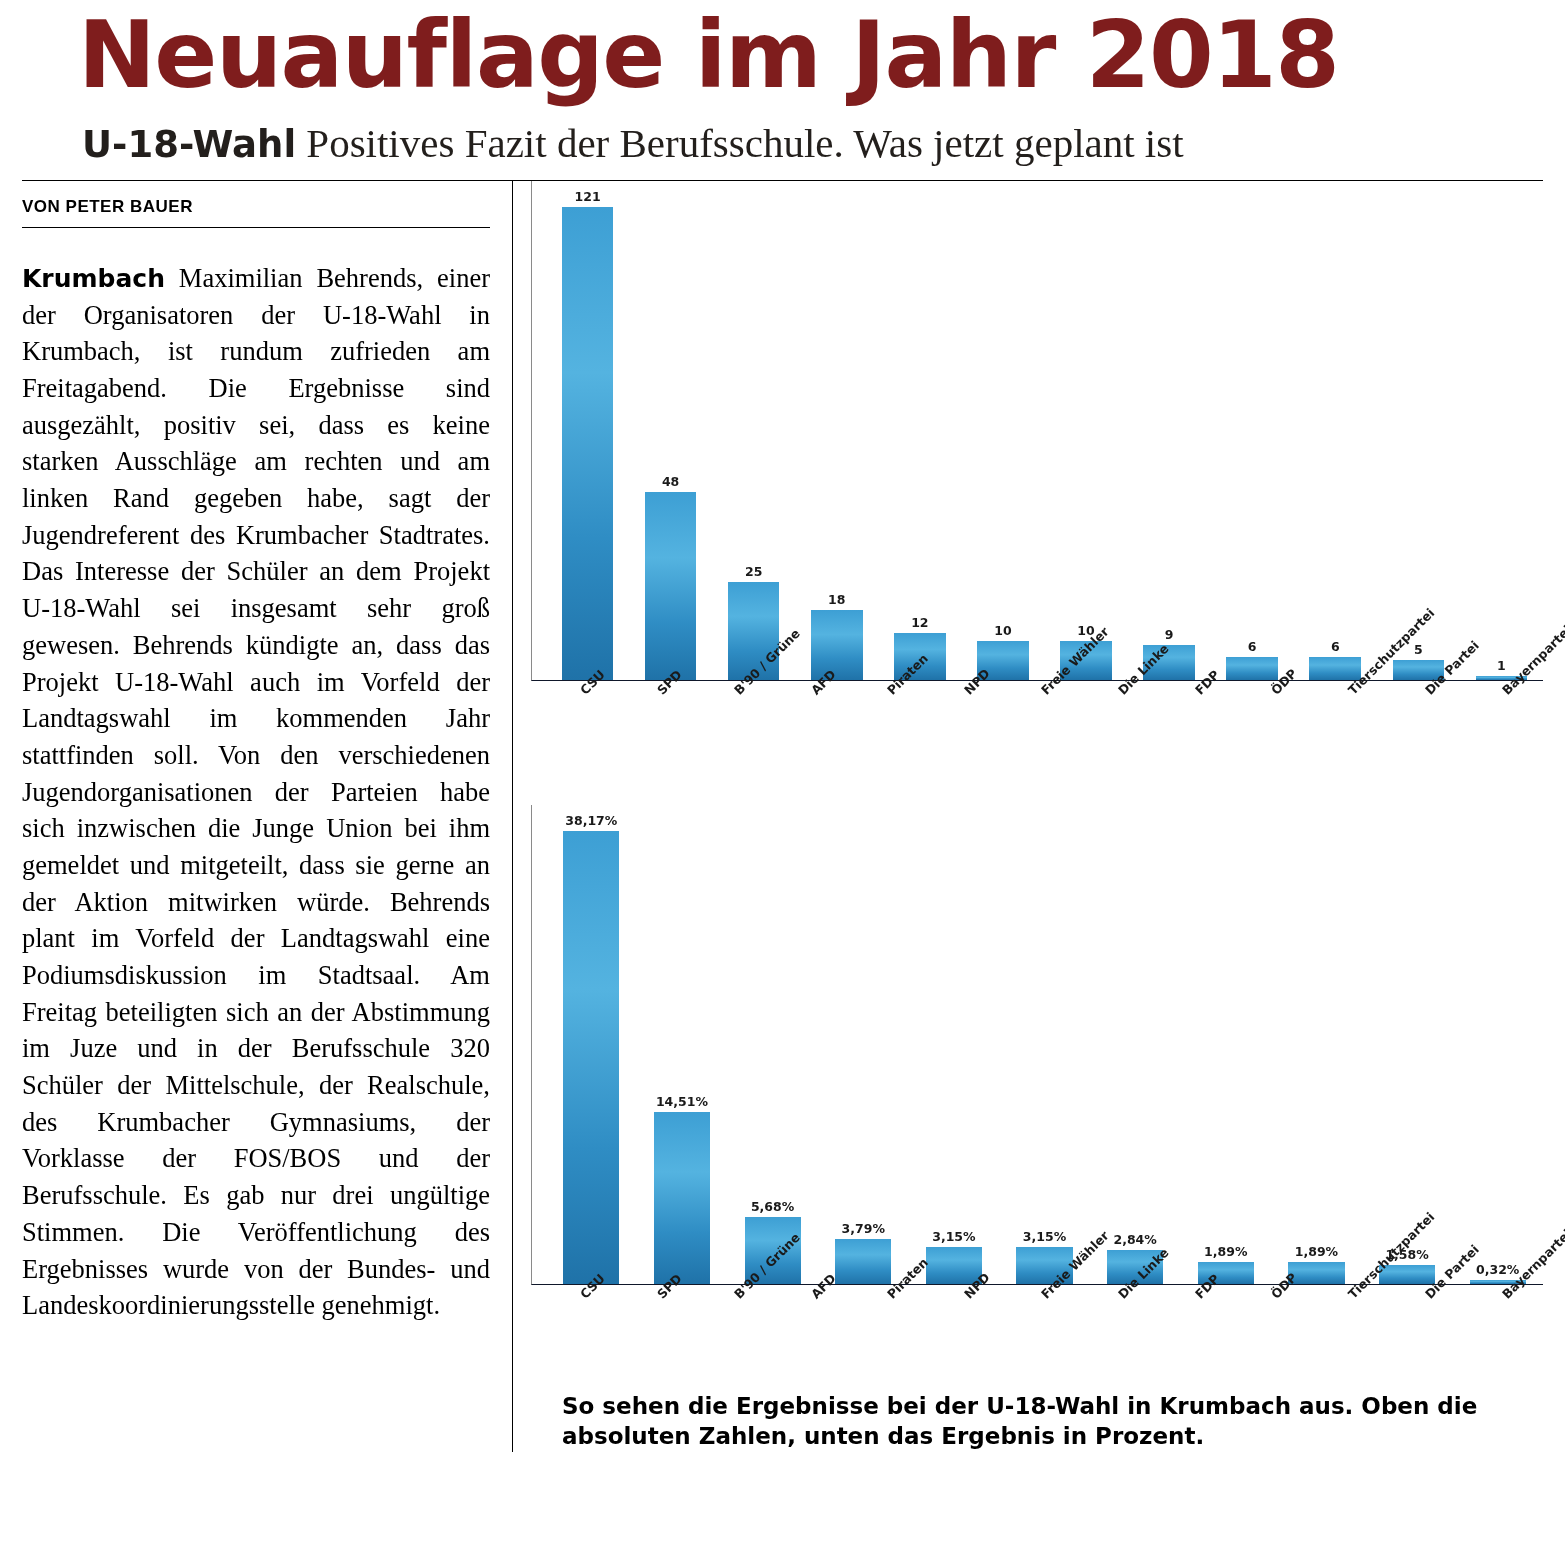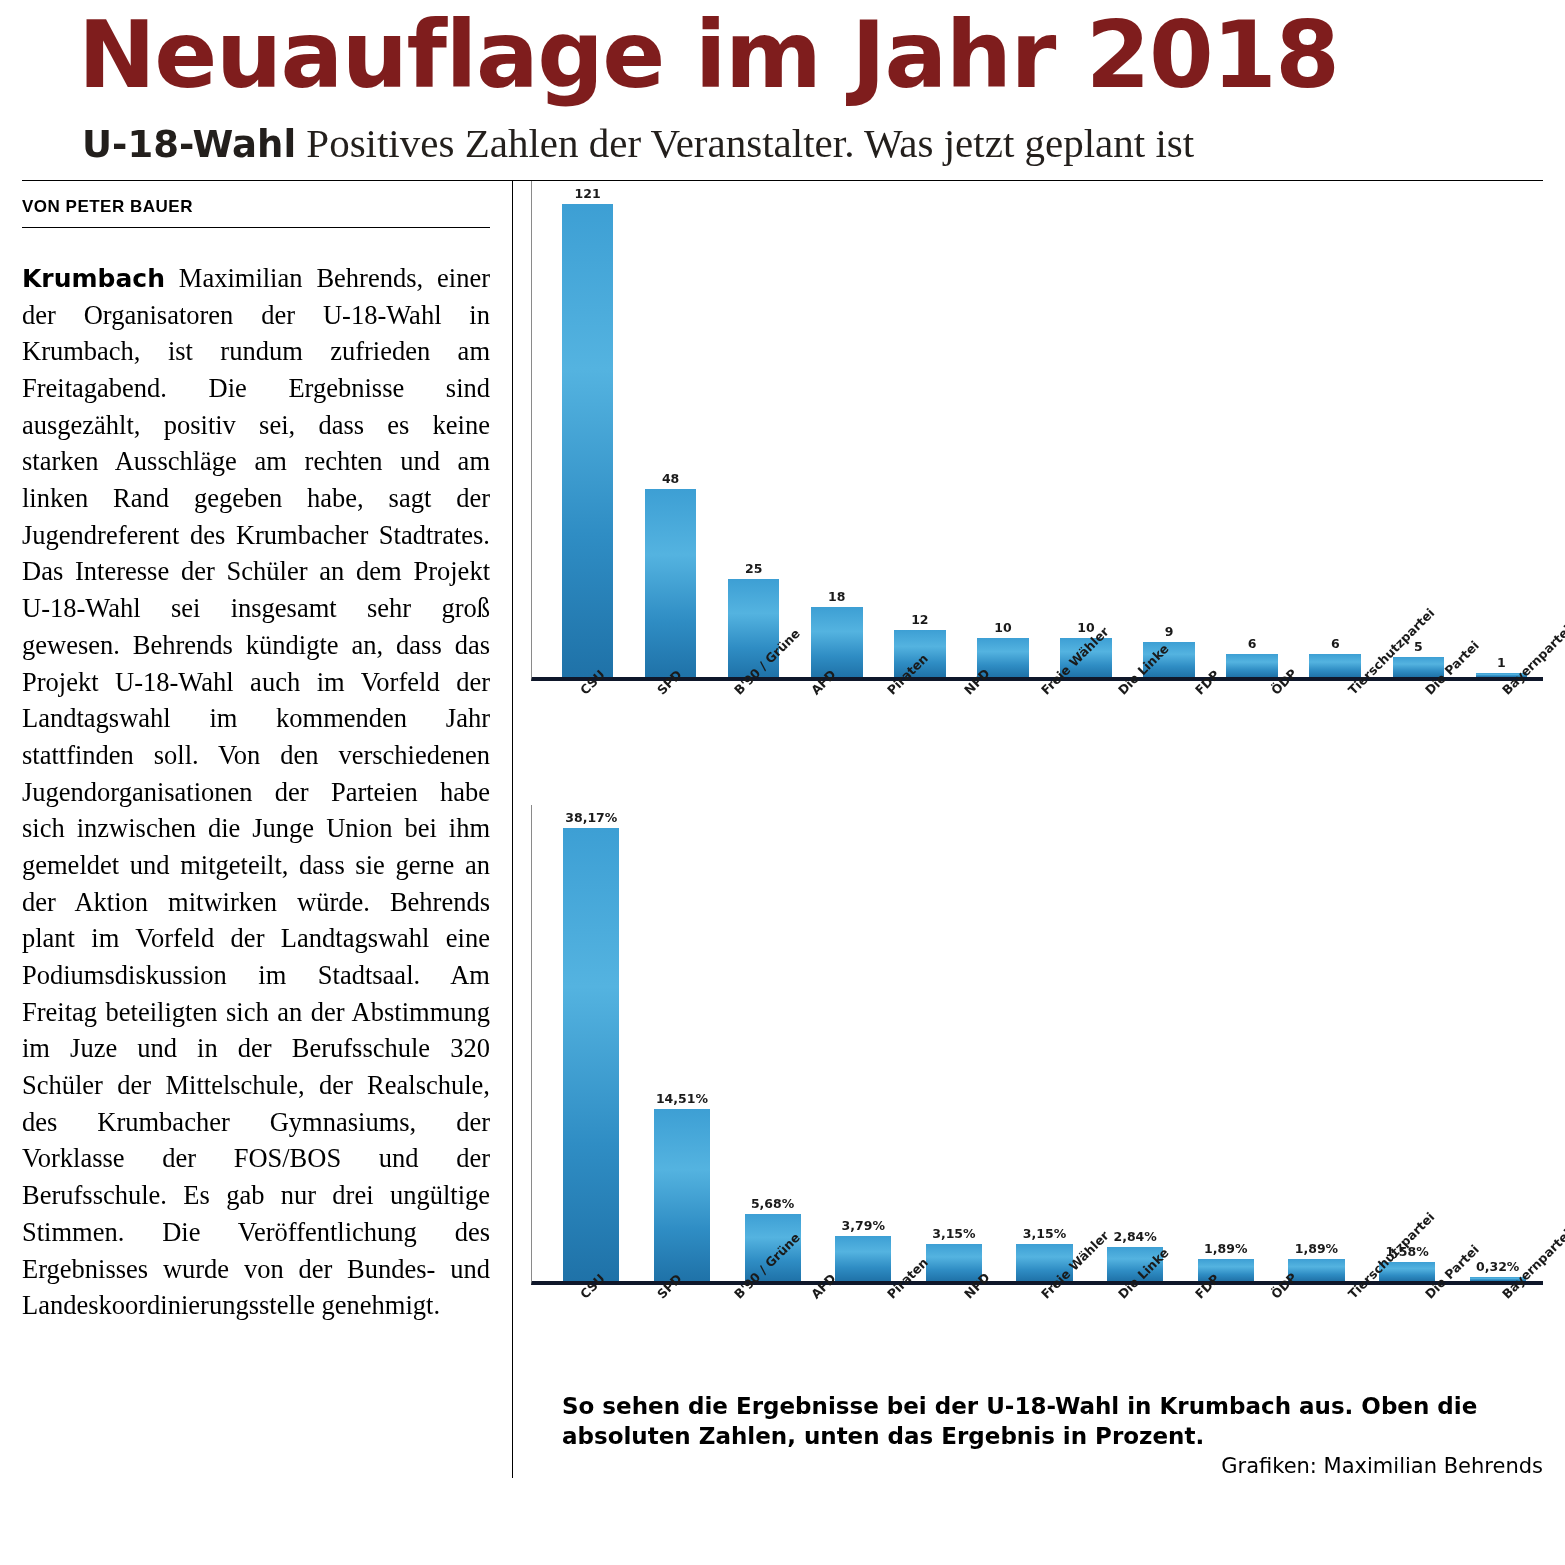--- a/index.html
+++ b/index.html
@@ -97,21 +97,21 @@
   }
 
   
   .chart-block {
     position: relative;
     width: 100%;
   }
   .chart-area {
     position: relative;
     border-left: 1px solid #8a8a8a;
-    border-bottom: 4px solid #0f172a;
+    border-bottom: 1px solid #0f172a;
     box-sizing: border-box;
   }
   .bars {
     position: absolute;
     left: 0;
     right: 0;
     bottom: 0;
     top: 0;
     display: flex;
     align-items: flex-end;
@@ -183,21 +183,21 @@
 </style>
 </head>
 <body>
 
 <div class="page">
 
   <h1 class="headline">Neuauflage im Jahr 2018</h1>
 
   <div class="subhead">
     <span class="lead">U-18-Wahl</span>
-    <span>Positives Zahlen der Veranstalter. Was jetzt geplant ist</span>
+    <span>Positives Fazit der Berufsschule. Was jetzt geplant ist</span>
   </div>
 
   <div class="rule-main"></div>
 
   <div class="columns">
 
     <div class="col-left">
       <div class="byline">VON PETER BAUER</div>
       <div class="byline-rule"></div>
       <div class="bodytext"><b>Krumbach</b><span> Maximilian Behrends, einer der Organisatoren der U-18-Wahl in Krumbach, ist rundum zufrieden am Freitagabend. Die Ergebnisse sind ausgezählt, positiv sei, dass es keine starken Ausschläge am rechten und am linken Rand gegeben habe, sagt der Jugendreferent des Krumbacher Stadtrates. Das Interesse der Schüler an dem Projekt U-18-Wahl sei insgesamt sehr groß gewesen. Behrends kündigte an, dass das Projekt U-18-Wahl auch im Vorfeld der Landtagswahl im kommenden Jahr stattfinden soll. Von den verschiedenen Jugendorganisationen der Parteien habe sich inzwischen die Junge Union bei ihm gemeldet und mitgeteilt, dass sie gerne an der Aktion mitwirken würde. Behrends plant im Vorfeld der Landtagswahl eine Podiumsdiskussion im Stadtsaal. Am Freitag beteiligten sich an der Abstimmung im Juze und in der Berufsschule 320 Schüler der Mittelschule, der Realschule, des Krumbacher Gymnasiums, der Vorklasse der FOS/BOS und der Berufsschule. Es gab nur drei ungültige Stimmen. Die Veröffentlichung des Ergebnisses wurde von der Bundes- und Landeskoordinierungsstelle genehmigt.</span></div>
@@ -387,17 +387,16 @@
             <div class="x-slot">
               <div class="x-label">Die Partei</div>
             </div>
             <div class="x-slot">
               <div class="x-label">Bayernpartei</div>
             </div>
           </div>
       </div>
 
       <div class="caption">So sehen die Ergebnisse bei der U-18-Wahl in Krumbach aus. Oben die absoluten Zahlen, unten das Ergebnis in Prozent.</div>
-      <div class="credit">Grafiken: Maximilian Behrends</div>
 
     </div>
   </div>
 </div>
 
 </body></html>

